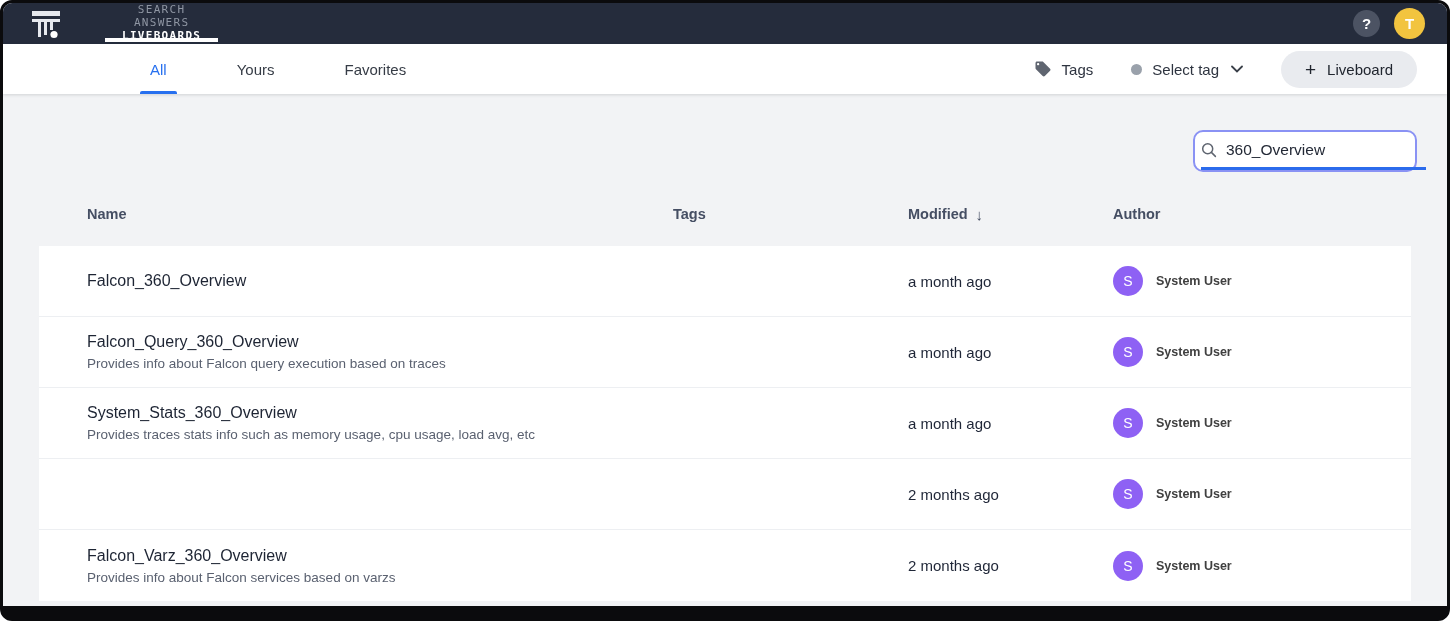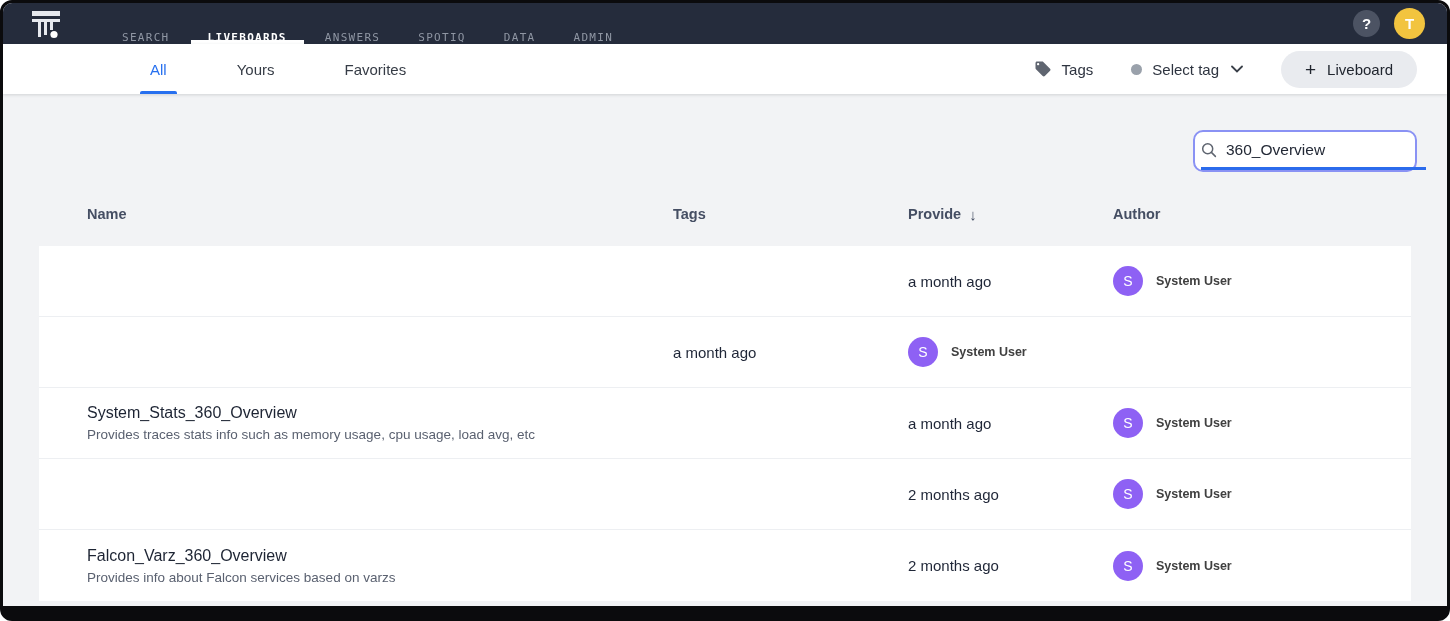--- a/index.html
+++ b/index.html
@@ -17,21 +17,21 @@
   }
 
   
   .topnav {
     height:41px; flex:none;
     background:#252c3c;
     display:flex; align-items:stretch;
     padding-left:28px;
   }
   .logo { align-self:center; margin-right:42px; display:flex; }
-  .nav-items { display:flex; align-items:flex-end; }
+  .nav-items { display:flex; align-items:center;flex-direction:column; }
   .nav-item {
     display:flex; align-items:center;
     padding:0 19px;
     font-family:"DejaVu Sans Mono", monospace;
     font-size:11px; letter-spacing:1.3px;
     color:#8f96a3; cursor:pointer; position:relative;
   }
   .nav-item.active { color:#ffffff; font-weight:bold; }
   .nav-item.active::after {
     content:""; position:absolute; left:2px; right:2px; bottom:0;
@@ -139,22 +139,22 @@
         <rect x="1" y="3" width="28" height="5" fill="#e6e9ee"></rect>
         <rect x="1" y="11" width="28" height="3" fill="#e6e9ee"></rect>
         <rect x="7" y="14" width="3" height="15" fill="#e6e9ee"></rect>
         <rect x="13" y="14" width="3" height="13" fill="#e6e9ee"></rect>
         <rect x="19" y="14" width="3" height="8" fill="#e6e9ee"></rect>
         <circle cx="23" cy="26.5" r="3.6" fill="#ffffff"></circle>
       </svg>
     </div>
     <div class="nav-items">
       <div class="nav-item">SEARCH</div>
+      <div class="nav-item">ANSWERS</div>
       <div class="nav-item active">LIVEBOARDS</div>
-      <div class="nav-item">ANSWERS</div>
       <div class="nav-item">SPOTIQ</div>
       <div class="nav-item">DATA</div>
       <div class="nav-item">ADMIN</div>
     </div>
     <div class="nav-right">
       <div class="help-btn">?</div>
       <div class="user-avatar">T</div>
     </div>
   </div>
 
@@ -206,42 +206,47 @@
     </div>
 
     <div class="table-header grid-cols">
       <div class="th">
         <span>Name</span>
       </div>
       <div class="th">
         <span>Tags</span>
       </div>
       <div class="th">
-        <span>Provide</span>
+        <span>Modified</span>
         <span class="sort-arrow">↓</span>
       </div>
       <div class="th">
         <span>Author</span>
       </div>
     </div>
 
     <div class="rows-card">
 
       <div class="lb-row grid-cols">
         <div class="name-cell">
+          <div class="lb-title">Falcon_360_Overview</div>
         </div>
         <div class="tags-cell"></div>
         <div class="modified-cell">a month ago</div>
         <div class="author-cell">
           <span class="author-avatar">S</span>
           <span class="author-name">System User</span>
         </div>
       </div>
 
       <div class="lb-row grid-cols">
+        <div class="name-cell">
+          <div class="lb-title">Falcon_Query_360_Overview</div>
+          <div class="lb-desc">Provides info about Falcon query execution based on traces</div>
+        </div>
         <div class="tags-cell"></div>
         <div class="modified-cell">a month ago</div>
         <div class="author-cell">
           <span class="author-avatar">S</span>
           <span class="author-name">System User</span>
         </div>
       </div>
 
       <div class="lb-row grid-cols">
         <div class="name-cell">

